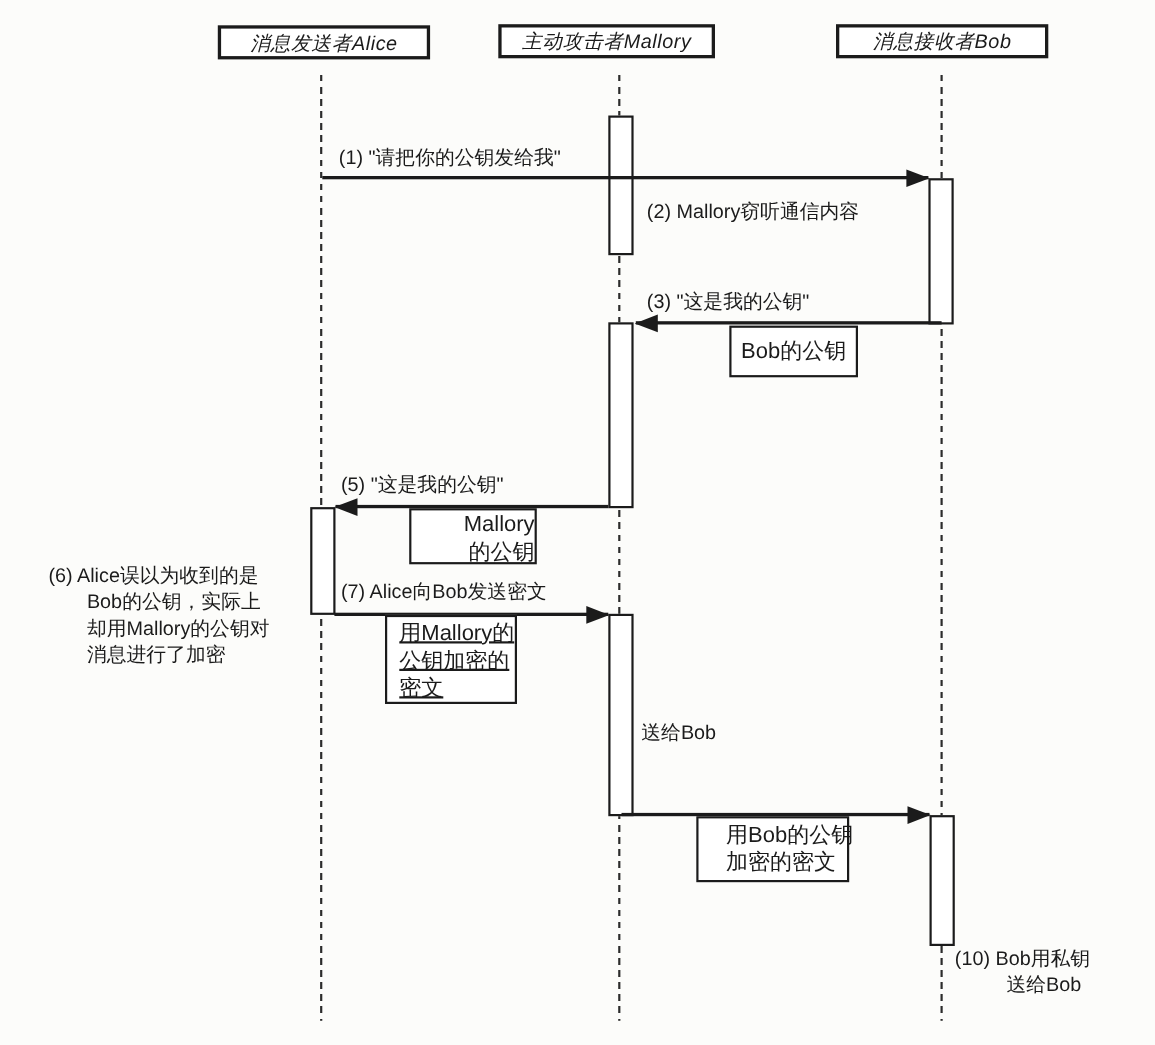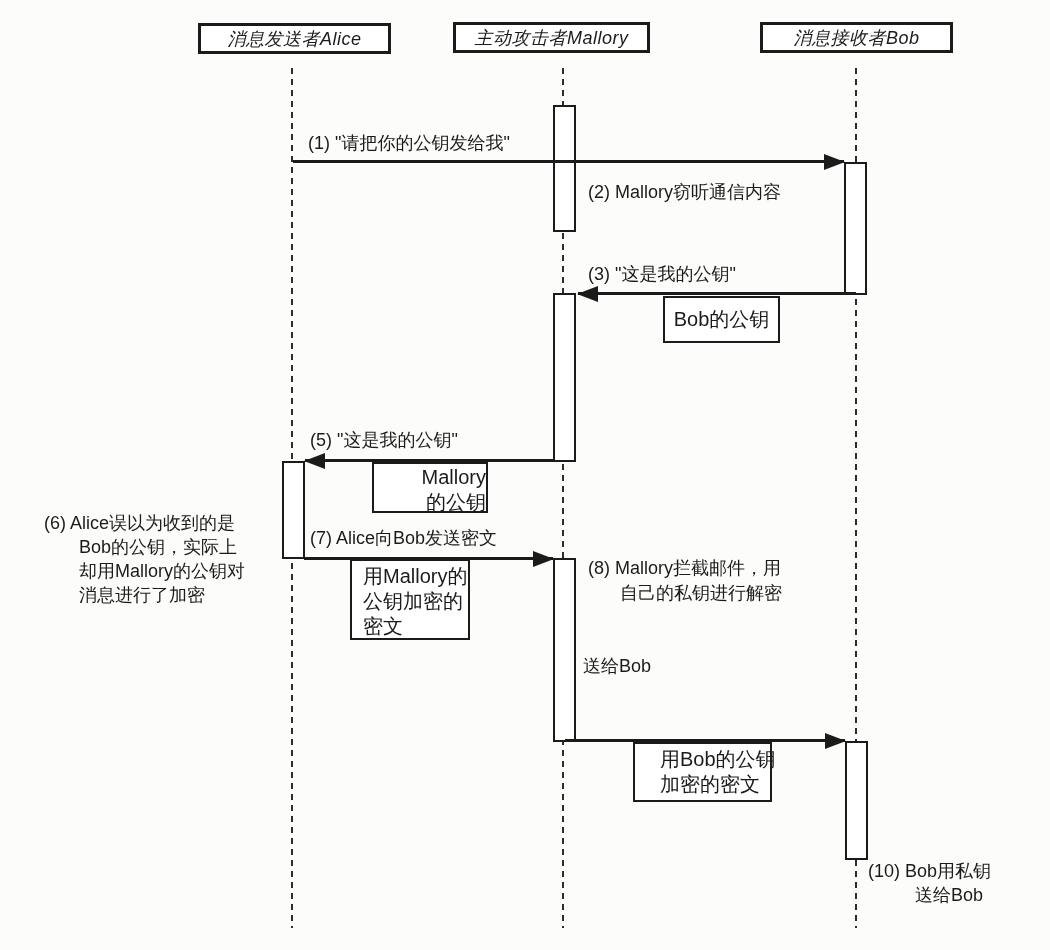--- a/index.html
+++ b/index.html
@@ -95,20 +95,21 @@
     left: 663px; top: 296px; width: 117px; height: 47px;
     display: flex; align-items: center; justify-content: center;
   }
   .note-mallory-key {
     left: 352px; top: 462px; width: 116px; height: 51px;
     text-align: right; padding-top: 1px; margin-left: 20px;
   }
   .note-mallory-cipher {
     left: 350px; top: 559px; width: 120px; height: 81px;
     padding: 3px 0 0 11px;
+    text-decoration: underline;
   }
   .note-bob-cipher {
     left: 633px; top: 742px; width: 139px; height: 60px;
     padding: 3px 0 0 25px;
   }
 
   
   .ann {
     position: absolute;
     font-size: 18px;
@@ -202,24 +203,20 @@
   </div>
   <div class="ann ann-6 hang35">
     <div class="line">(6) Alice误以为收到的是</div>
     <div class="line">Bob的公钥，实际上</div>
     <div class="line">却用Mallory的公钥对</div>
     <div class="line">消息进行了加密</div>
   </div>
   <div class="ann ann-7">
     <div class="line">(7) Alice向Bob发送密文</div>
   </div>
-  <div class="ann ann-8 hang32">
-    <div class="line">(8) Mallory拦截邮件，用</div>
-    <div class="line">自己的私钥进行解密</div>
-  </div>
   <div class="ann ann-9 hang32">
     <div class="line">送给Bob</div>
   </div>
   <div class="ann ann-10 hang47">
     <div class="line">(10) Bob用私钥</div>
     <div class="line">送给Bob</div>
   </div>
 
 </div>
 

